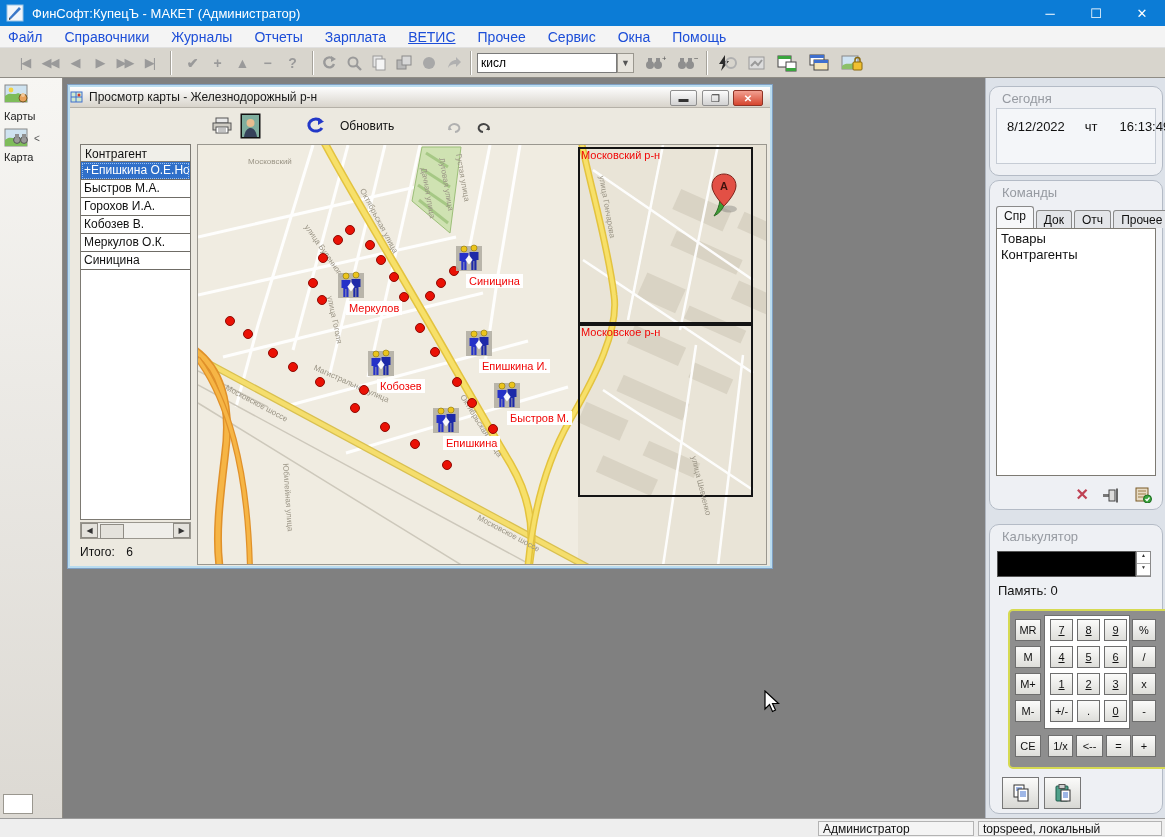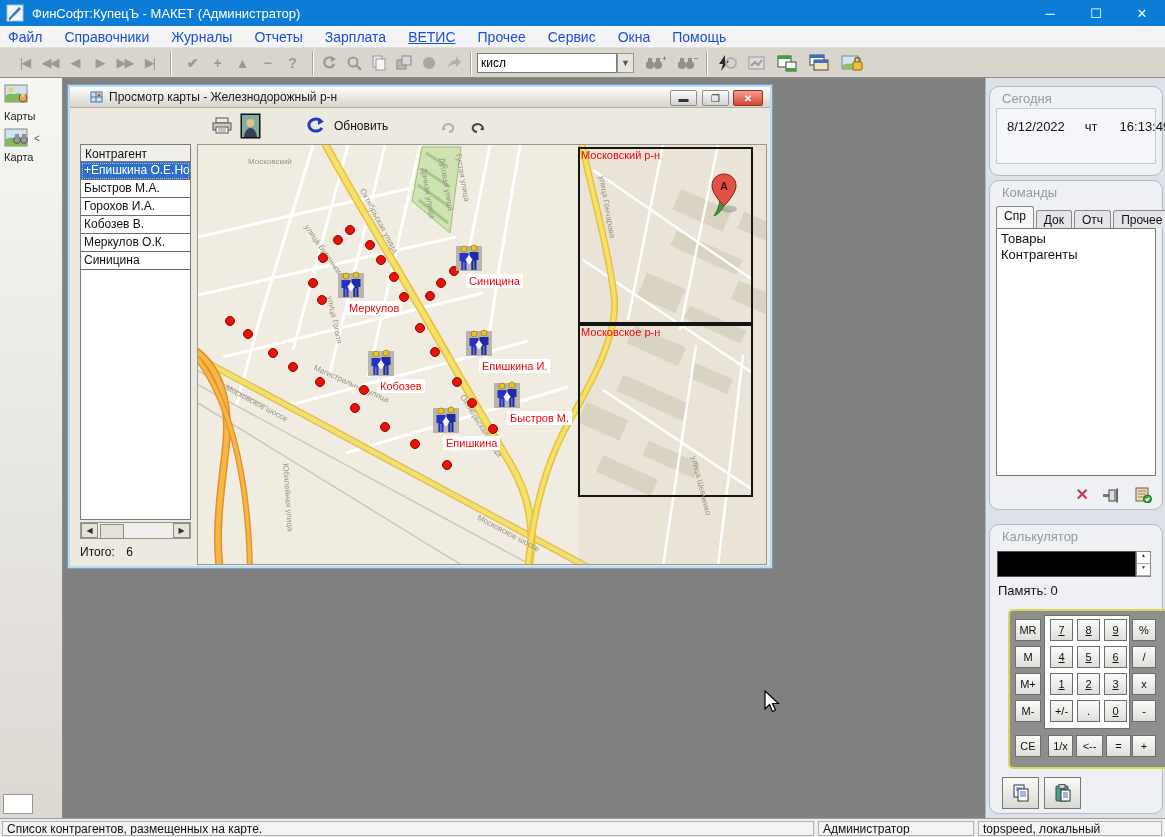--- a/index.html
+++ b/index.html
@@ -29,21 +29,21 @@
   
   .sidebar { position:absolute; left:0; top:78px; width:63px; height:740px; background:linear-gradient(#f7f6f3,#dcd9d3); border-right:1px solid #8f8c85; padding:6px 4px; }
   .sb-item { margin-bottom:6px; }
   .sb-label { font-size:11px; color:#222; margin-top:2px; }
   .sb-iconrow { display:flex; align-items:center; gap:4px; }
   .sb-collapse { font-size:10px; color:#555; }
   .sb-bottombox { position:absolute; left:3px; bottom:4px; width:30px; height:20px; background:#fff; border:1px solid #9a978f; }
 
   
   .map-window { position:absolute; left:68px; top:85px; width:704px; height:483px; background:#ece9e0; border:2px solid #b9dcf0; outline:1px solid #7f9fc2; }
-  .mw-titlebar { position:absolute; left:0; top:0; width:700px; height:21px; background:linear-gradient(#fdfdfd,#d8d4cb); border-bottom:1px solid #b5b1a8; display:flex; align-items:center; padding-left:20px; gap:5px; }
+  .mw-titlebar { position:absolute; left:0; top:0; width:700px; height:21px; background:linear-gradient(#fdfdfd,#d8d4cb); border-bottom:1px solid #b5b1a8; display:flex; align-items:center; padding-left:0; gap:5px; }
   .mw-title { font-size:12px; color:#1a1a1a; }
   .mw-btn { position:absolute; top:3px; height:16px; width:27px; border:1px solid #8f8f8f; border-radius:2px; background:linear-gradient(#fcfcfc,#d2d2d2); display:flex; align-items:center; justify-content:center; font-size:10px; color:#333; }
   .mw-btn.close { width:30px; background:linear-gradient(#f2a092,#d6452e); color:#fff; font-weight:bold; border-color:#8f3326; }
   .mw-toolbar { position:absolute; left:0; top:22px; width:700px; height:33px; display:flex; align-items:center; }
   .mw-tb-label { font-size:12px; color:#111; }
 
   
   .clist { position:absolute; left:10px; top:57px; width:111px; }
   .clist-header { height:18px; background:#f0efe9; border:1px solid #7d7a73; border-bottom:1px solid #7d7a73; padding:2px 4px; font-size:12px; }
   .clist-body { background:#fff; border:1px solid #7d7a73; border-top:none; height:358px; overflow:hidden; }
@@ -287,21 +287,21 @@
     <svg width="21" height="26" style="margin-left:8px">
         <rect x="0.5" y="0.5" width="20" height="25" fill="#111"></rect>
         <rect x="2" y="2" width="17" height="22" fill="#7fae9e"></rect>
         <circle cx="10.5" cy="10" r="4" fill="#e8bd8f"></circle>
         <path d="M4 24 C5 17 8 15 10.5 15 C13 15 16 17 17 24 Z" fill="#35415a"></path>
       </svg>
     <svg width="20" height="18" style="margin-left:45px">
         <path d="M15 4 A7 6 0 1 0 16 11" stroke="#2338c8" stroke-width="3" fill="none"></path>
         <path d="M12 1 l6 3.5 -6 3.5 z" fill="#2338c8"></path>
       </svg>
-    <span class="mw-tb-label" style="margin-left:8px">Обновить</span>
+    <span class="mw-tb-label" style="margin-left:14px">Обновить</span>
     <svg width="18" height="14" style="margin-left:52px">
         <path d="M4 11 A5 4 0 1 1 9 13" stroke="#b0b0b0" stroke-width="2" fill="none"></path>
         <path d="M6 11 l-4 0 1 -4 z" fill="#b0b0b0"></path>
       </svg>
     <svg width="18" height="14" style="margin-left:10px">
         <path d="M14 11 A5 4 0 1 0 9 13" stroke="#444" stroke-width="2" fill="none"></path>
         <path d="M12 11 l4 0 -1 -4 z" fill="#444"></path>
       </svg>
   </div>
 
@@ -566,20 +566,19 @@
           <rect x="7" y="6" width="9" height="11" fill="#fff" stroke="#333"></rect>
           <line x1="9" y1="9" x2="14" y2="9" stroke="#3f6fce"></line>
           <line x1="9" y1="11" x2="14" y2="11" stroke="#3f6fce"></line>
           <line x1="9" y1="13" x2="14" y2="13" stroke="#3f6fce"></line>
         </svg>
     </div>
   </div>
 </div>
 
 <div class="statusbar">
-  <div class="sb-box" style="left:2px; width:812px;">Список контрагентов, размещенных на карте.</div>
   <div class="sb-box" style="left:818px; width:156px;">Администратор</div>
   <div class="sb-box" style="left:978px; width:184px;">topspeed, локальный</div>
 </div>
 
 <svg class="cursor" width="20" height="24">
   <path d="M2 1 L2 19 L6.5 14.5 L9.5 21.5 L12.5 20 L9.5 13.5 L15.5 13.5 Z" fill="#fff" stroke="#000" stroke-width="1.2"></path>
 </svg>
 
 </body></html>

